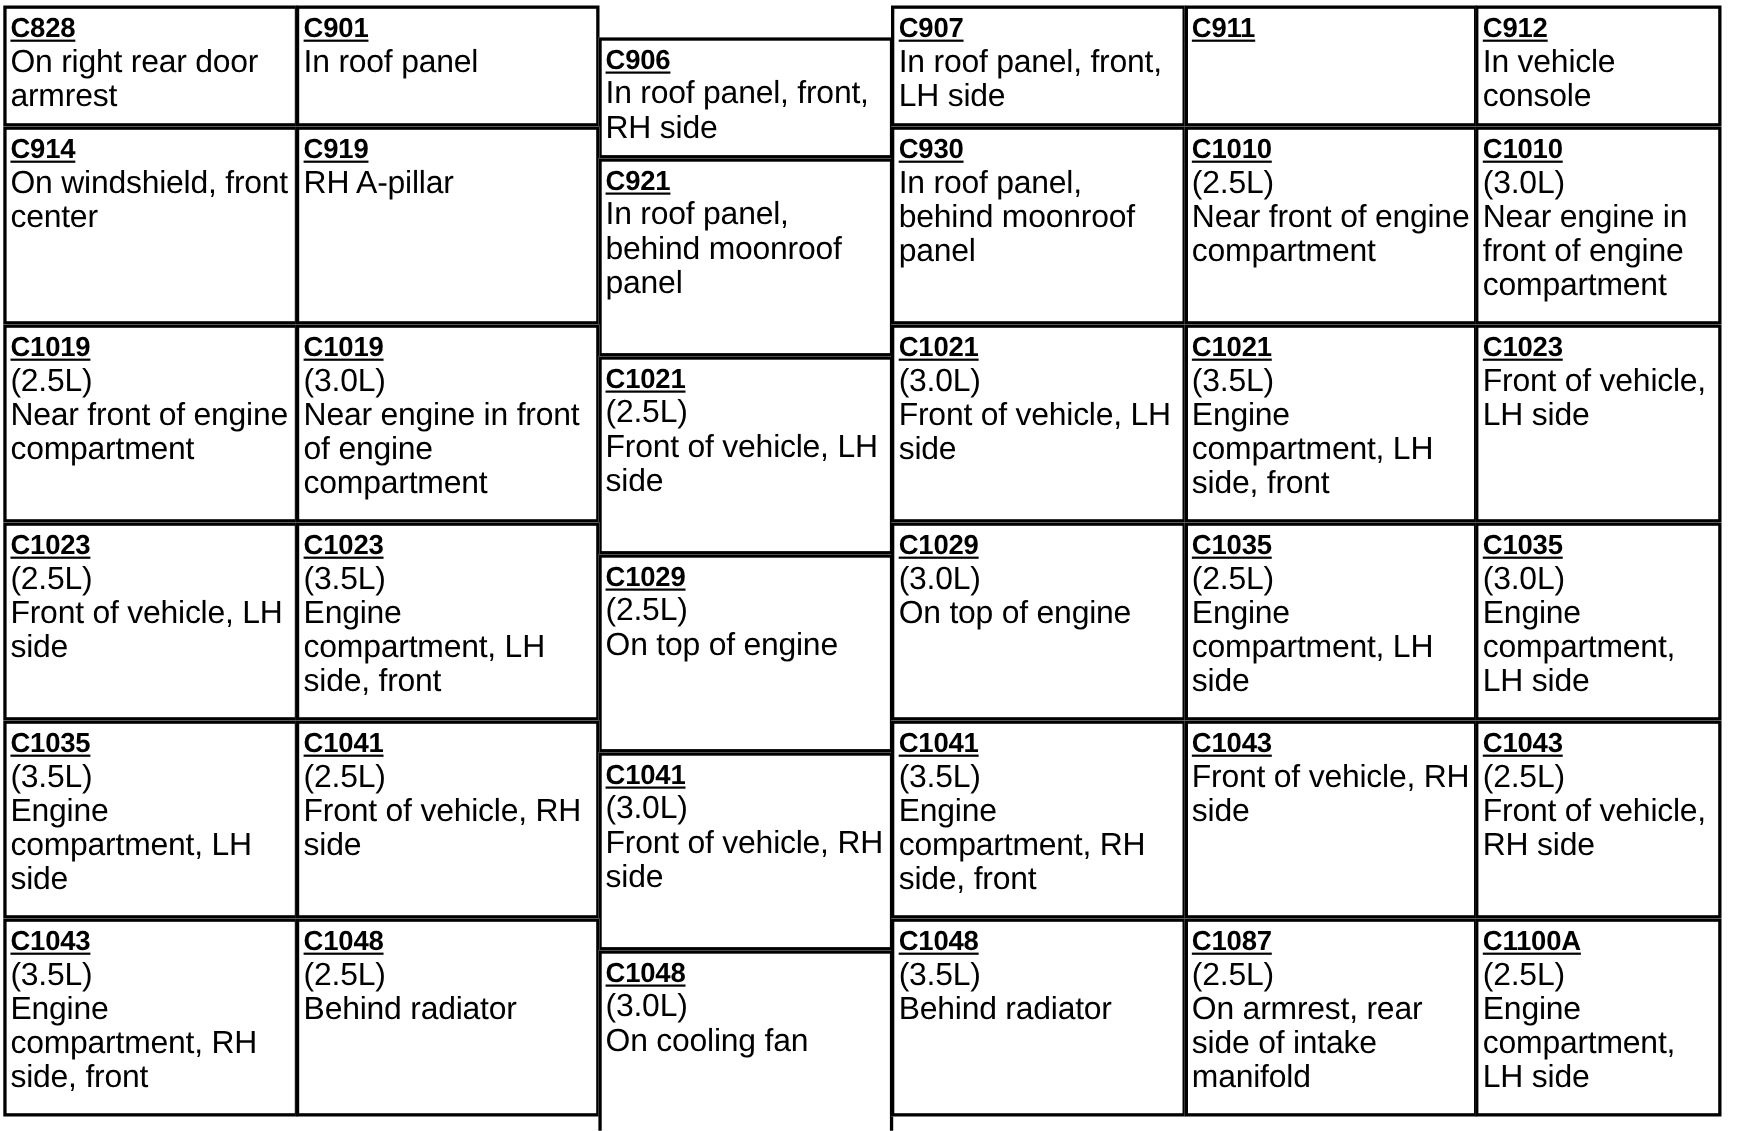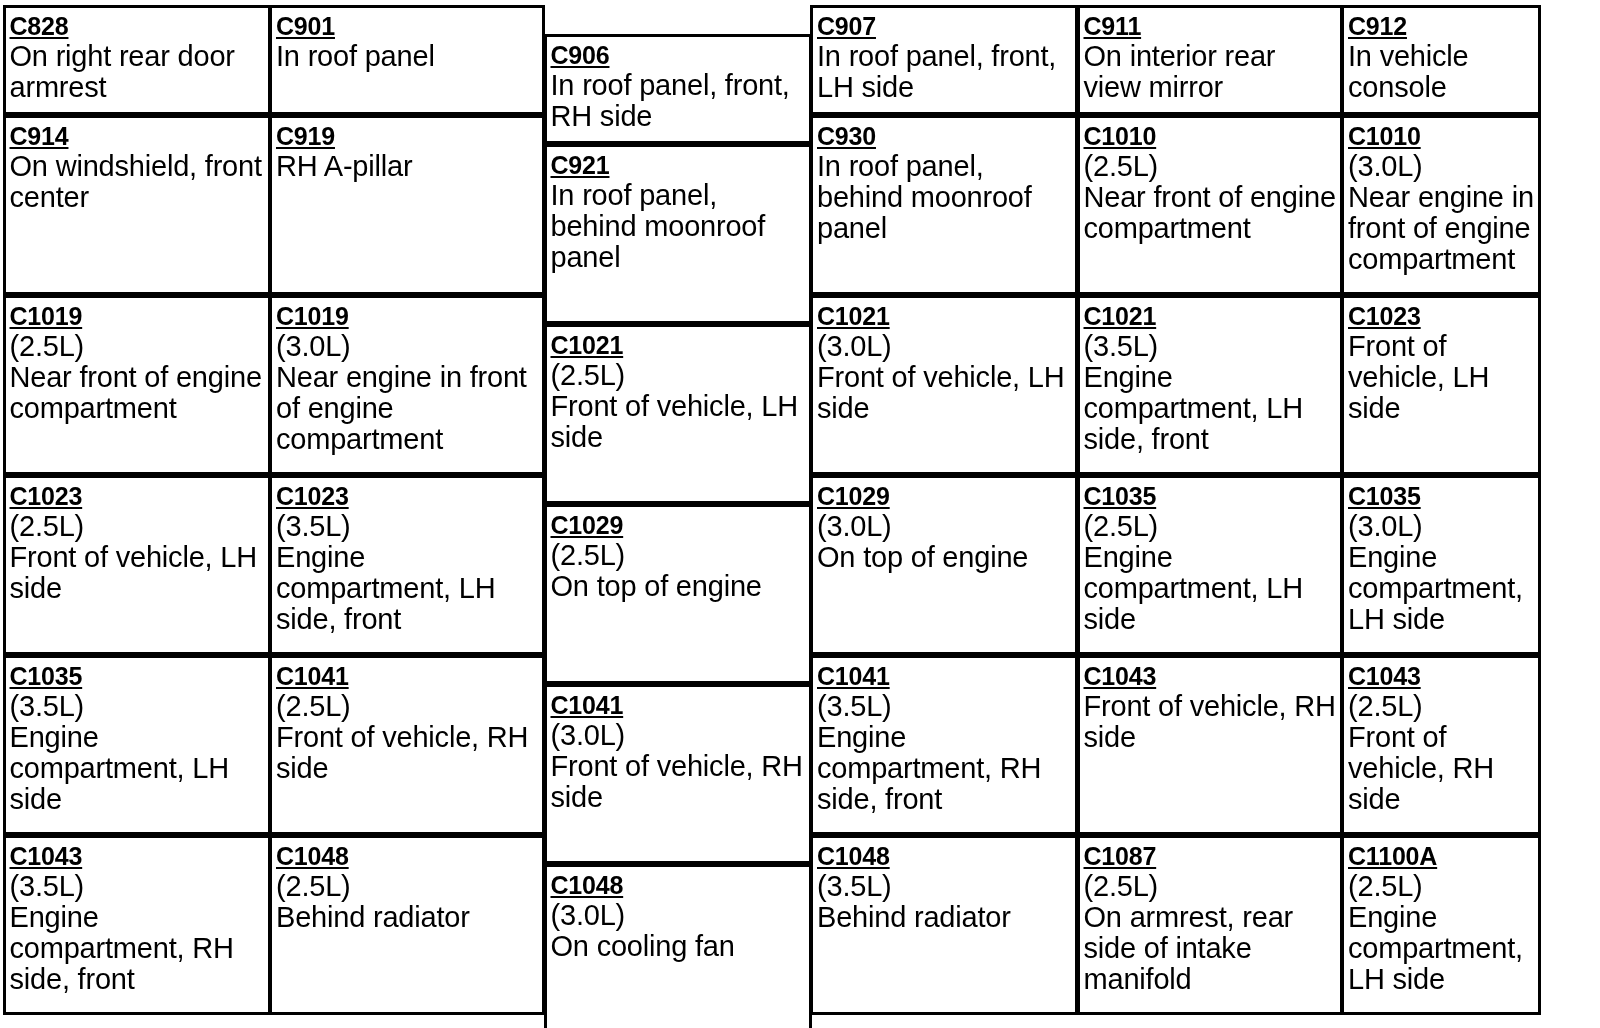--- a/index.html
+++ b/index.html
@@ -45,21 +45,21 @@
     line-height: 31px;
     letter-spacing: -0.2px;
     word-wrap: break-word;
   }
   
   .c0 { width: 268px; }
   .c1 { width: 276px; }
   .c2 { width: 268px; margin-top: 28px; }
   .c3 { width: 268px; }
   .c4 { width: 266px; }
-  .c5 { width: 200px; }
+  .c5 { width: 224px; }
 
   
   .r0 { height: 110px; }
   .r1 { height: 180px; }
   .r2 { height: 180px; }
   .r3 { height: 180px; }
   .r4 { height: 180px; }
   .r5 { height: 180px; }
 </style>
 </head>
@@ -84,21 +84,20 @@
       <div class="desc">In roof panel, front, RH side</div>
     </div>
     <div class="cell c3 r0">
       <div class="code">C907</div>
       
       <div class="desc">In roof panel, front, LH side</div>
     </div>
     <div class="cell c4 r0">
       <div class="code">C911</div>
       
-      <div class="desc">On interior rear view mirror</div>
     </div>
     <div class="cell c5 r0">
       <div class="code">C912</div>
       
       <div class="desc">In vehicle console</div>
     </div>
   </div>
 
   <div class="row r1">
     <div class="cell c0 r1">

